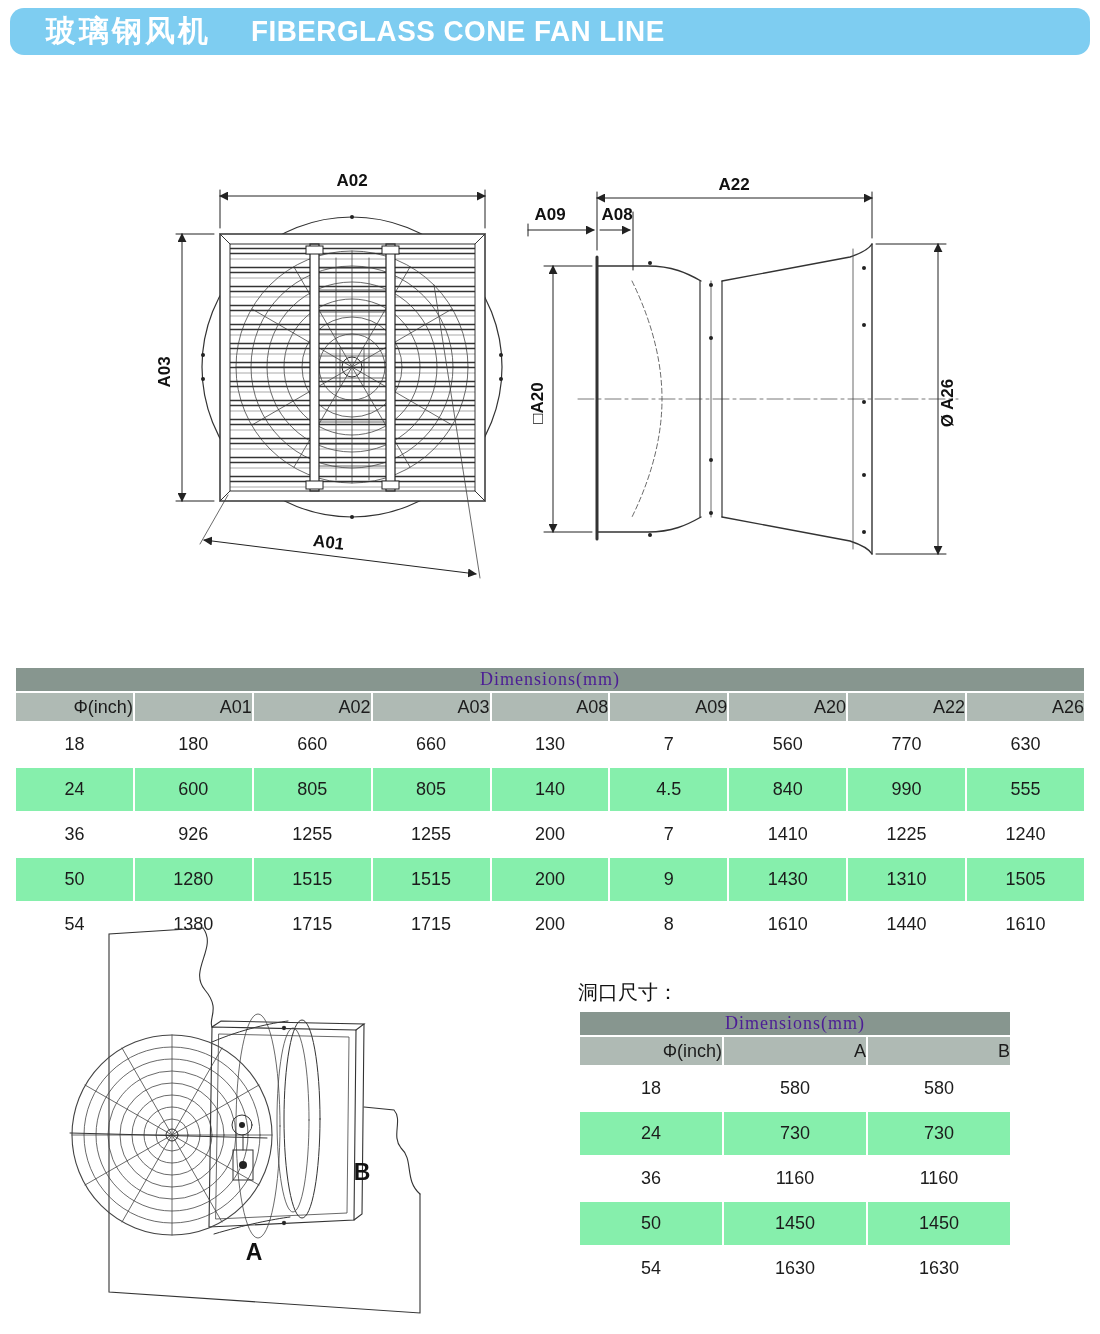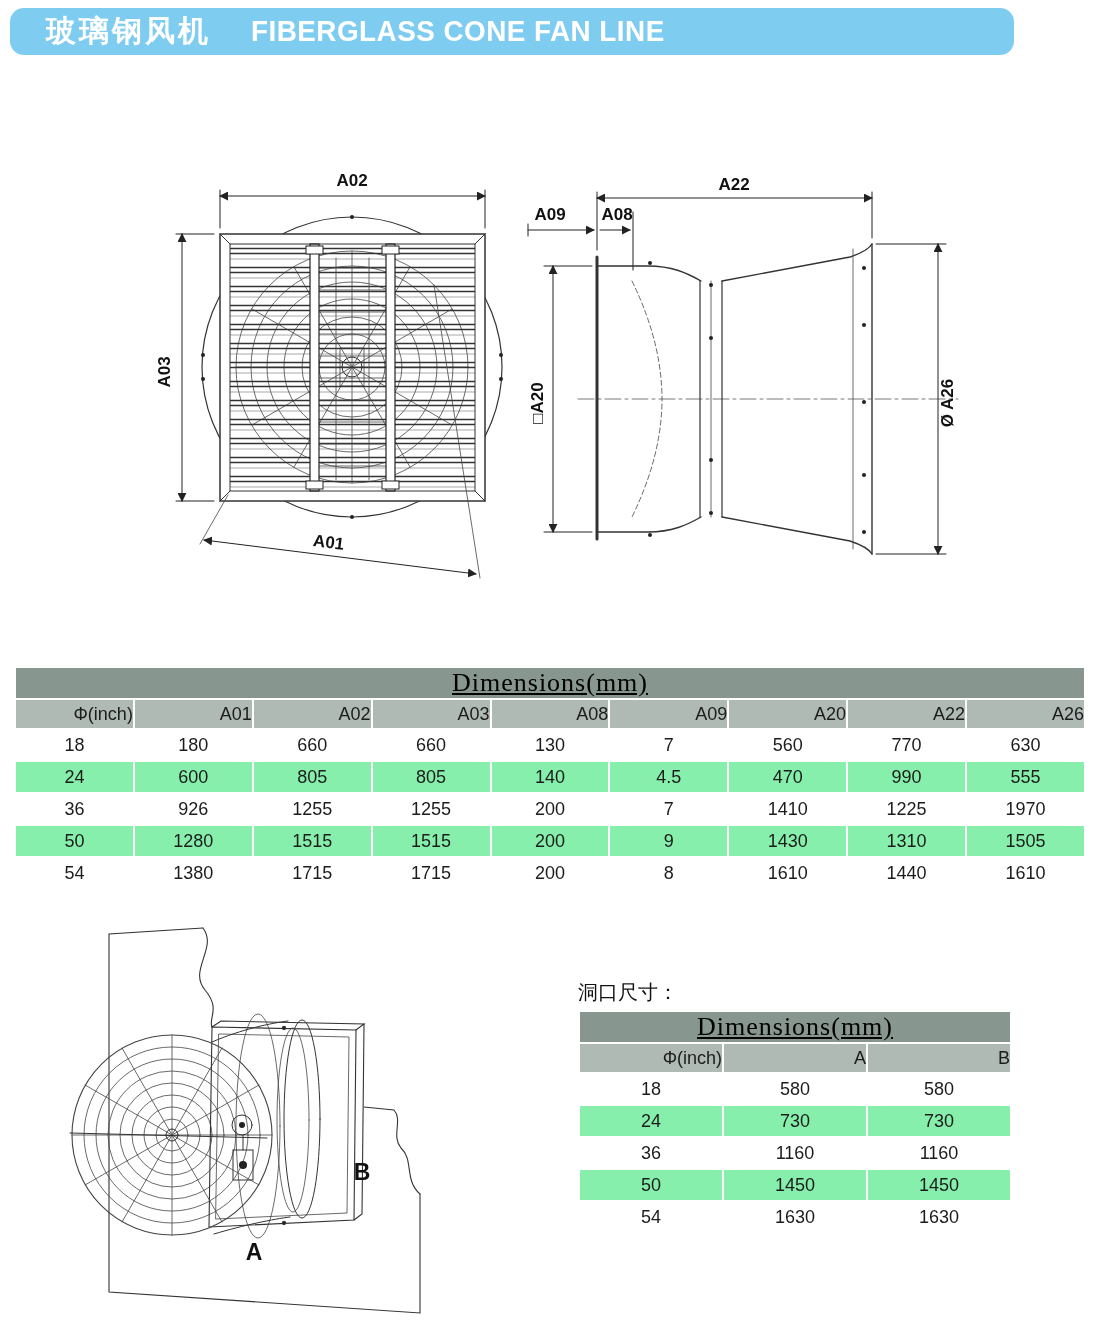--- a/index.html
+++ b/index.html
@@ -1,40 +1,40 @@
 <!DOCTYPE html>
 <html><head>
 <meta charset="utf-8">
 <style>
   html,body{margin:0;padding:0;background:#ffffff;}
   .page{position:relative;width:1100px;height:1334px;background:#fff;overflow:hidden;
         font-family:"Liberation Sans",sans-serif;color:#1c1c1c;}
-  .banner{position:absolute;left:10px;top:8px;width:1004px;height:47px;background:#7ECDF1;
+  .banner{position:absolute;left:10px;top:8px;width:1080px;height:47px;background:#7ECDF1;
           border-radius:14px;display:flex;align-items:center;color:#fff;font-weight:bold;}
   .banner .zh{font-size:30px;margin-left:36px;letter-spacing:3px;white-space:nowrap;}
   .banner .en{font-size:29px;margin-left:40px;letter-spacing:0.5px;white-space:nowrap;
               transform:scaleX(.96);transform-origin:left center;}
   svg.draw{position:absolute;stroke-linecap:round;}
   #frontView{left:150px;top:150px;}
   #sideView{left:520px;top:150px;}
   #isoView{left:62px;top:922px;}
   svg .ln{stroke:#333;fill:none;}
   svg .thin{stroke:#444;stroke-width:.8;fill:none;}
   svg .dim{stroke:#222;stroke-width:1;fill:none;}
   svg text.dlab{font-family:"Liberation Sans",sans-serif;font-size:17px;font-weight:bold;fill:#111;}
   svg text.big{font-family:"Liberation Sans",sans-serif;font-size:23px;font-weight:bold;fill:#111;}
   .dim-table{position:absolute;border-collapse:collapse;table-layout:fixed;font-size:18px;
              color:#1c1c1c;text-align:center;}
   #mainTable{left:14px;top:666px;width:1072px;}
   #openTable{left:578px;top:1010px;width:434px;}
   .dim-table th,.dim-table td{border:2px solid #fff;padding:0;font-weight:normal;}
-  .dim-table .title-row th{background:#87968F;color:#000000;font-family:"Liberation Serif",serif;
-                           font-size:26px;height:23px;letter-spacing:1px;text-decoration:underline;}
+  .dim-table .title-row th{background:#87968F;color:#4c1d95;font-family:"Liberation Serif",serif;
+                           font-size:18px;height:23px;letter-spacing:1px;}
   .dim-table .head-row th{background:#AFBAB4;height:28px;text-align:right;}
-  .dim-table tbody tr{height:32px;background:#fff;}
+  .dim-table tbody tr{height:45px;background:#fff;}
   .dim-table tbody tr.shade{background:#86efac;}
   .caption{position:absolute;left:578px;top:979px;font-size:20px;color:#111;text-align:right;}
 </style>
 </head>
 <body>
 
 <div class="page">
 
   <div class="banner">
     <span class="zh">玻璃钢风机</span>
@@ -236,34 +236,34 @@
           <td>770</td>
           <td>630</td>
         </tr>
         <tr class="shade">
           <td>24</td>
           <td>600</td>
           <td>805</td>
           <td>805</td>
           <td>140</td>
           <td>4.5</td>
-          <td>470</td>
+          <td>840</td>
           <td>990</td>
           <td>555</td>
         </tr>
         <tr class="plain">
           <td>36</td>
           <td>926</td>
           <td>1255</td>
           <td>1255</td>
           <td>200</td>
           <td>7</td>
           <td>1410</td>
           <td>1225</td>
-          <td>1970</td>
+          <td>1240</td>
         </tr>
         <tr class="shade">
           <td>50</td>
           <td>1280</td>
           <td>1515</td>
           <td>1515</td>
           <td>200</td>
           <td>9</td>
           <td>1430</td>
           <td>1310</td>

